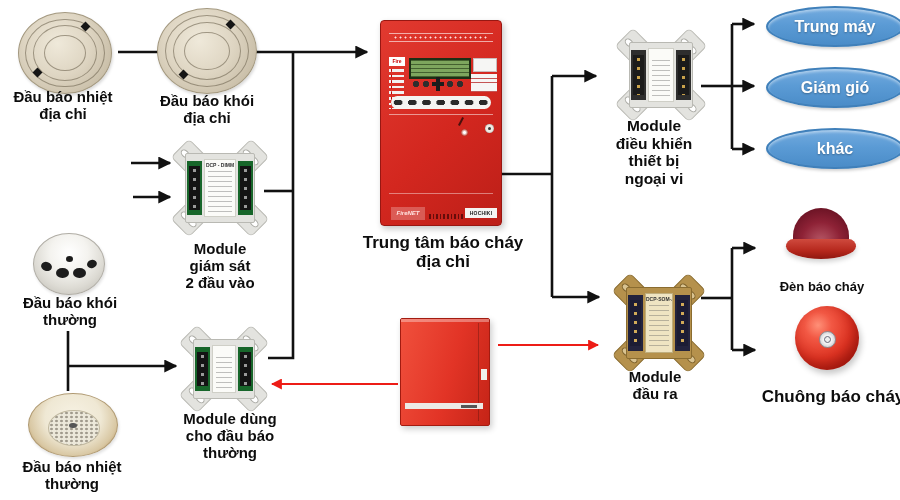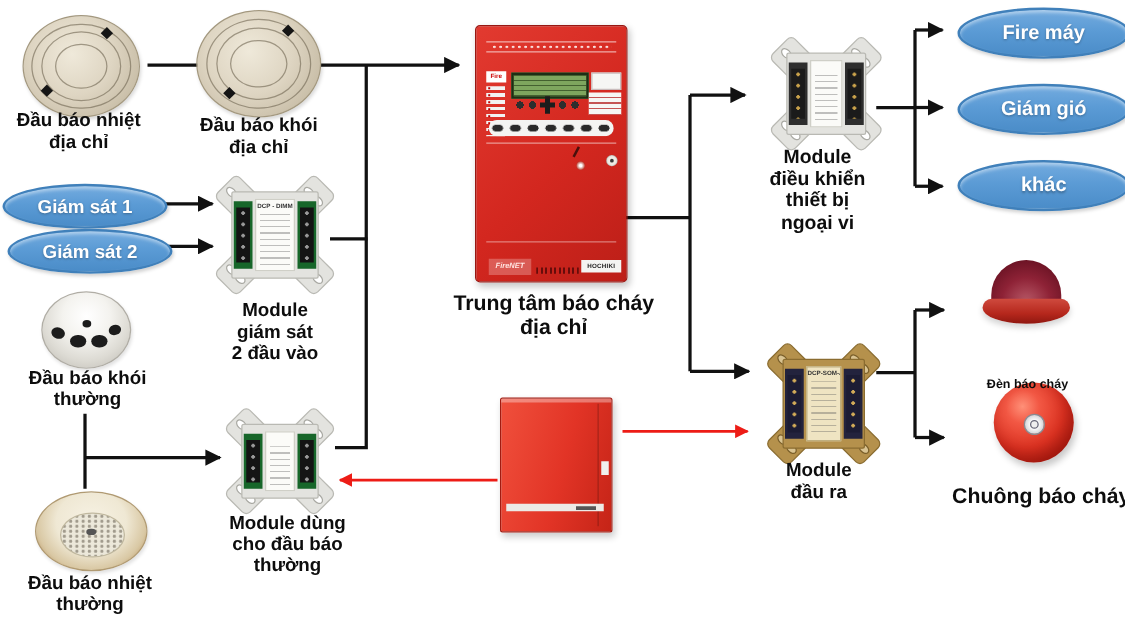--- a/index.html
+++ b/index.html
@@ -7,21 +7,21 @@
     position:relative;width:900px;height:500px;background:#ffffff;overflow:hidden;
     font-family:"Liberation Sans",sans-serif;
   }
   
   .wires{position:absolute;left:0;top:0;z-index:1;}
   
   .lbl{
     position:absolute;z-index:3;text-align:center;font-weight:bold;color:#0d0d0d;
     white-space:pre-line;font-size:15px;line-height:17px;
   }
-  .lbl-md{font-size:10px;line-height:18px;margin-top:21px;}
+  .lbl-md{font-size:13px;line-height:18px;}
   .lbl-lg{font-size:17px;line-height:19px;}
   
   .oval{
     position:absolute;z-index:2;border-radius:50%;
     background:linear-gradient(180deg,#73abdf 0%,#5b9bd5 45%,#4a8cc8 100%);
     border:2px solid #4080ba;color:#fff;font-weight:bold;
     display:flex;align-items:center;justify-content:center;
     text-shadow:0 1px 2px rgba(0,0,0,.3);
     box-shadow:inset 0 2px 3px rgba(255,255,255,.45),1px 2px 3px rgba(0,0,0,.18);
     font-size:15px;
@@ -242,26 +242,20 @@
   <div class="det-addr" style="left:157px;top:8px;width:98px;height:84px;">
     <div class="det-ring r1"></div>
     <div class="det-ring r2"></div>
     <div class="det-ring r3"></div>
     <div class="det-mark" style="left:70%;top:14%;"></div>
     <div class="det-mark" style="left:22%;top:74%;"></div>
   </div>
   <div class="lbl" style="left:145px;top:92px;width:124px;">Đầu báo khói
 địa chỉ</div>
 
-  <div class="oval" style="left:2px;top:147px;width:128px;height:32px;">
-    <span>Giám sát 1</span>
-  </div>
-  <div class="oval" style="left:6px;top:183px;width:128px;height:32px;">
-    <span>Giám sát 2</span>
-  </div>
 
   <div class="module mod-white" style="left:176px;top:144px;width:88px;height:88px;">
     <div class="m-corner tl"></div>
     <div class="m-corner tr"></div>
     <div class="m-corner bl"></div>
     <div class="m-corner br"></div>
     <div class="m-plate"></div>
     <div class="m-strip left">
         <div class="m-term"></div>
       </div>
@@ -361,21 +355,21 @@
     <div class="m-label">
         <div class="m-lines"></div>
       </div>
   </div>
   <div class="lbl" style="left:604px;top:117px;width:100px;font-size:15.5px;line-height:17.5px;">Module
 điều khiển
 thiết bị
 ngoại vi</div>
 
   <div class="oval oval-r" style="left:766px;top:6px;width:134px;height:37px;">
-    <span>Fire máy</span>
+    <span>Trung máy</span>
   </div>
   <div class="oval oval-r" style="left:766px;top:67px;width:134px;height:37px;">
     <span>Giám gió</span>
   </div>
   <div class="oval oval-r" style="left:766px;top:128px;width:134px;height:37px;">
     <span>khác</span>
   </div>
 
   <div class="module mod-brass" style="left:617px;top:278px;width:84px;height:90px;">
     <div class="m-corner tl"></div>

